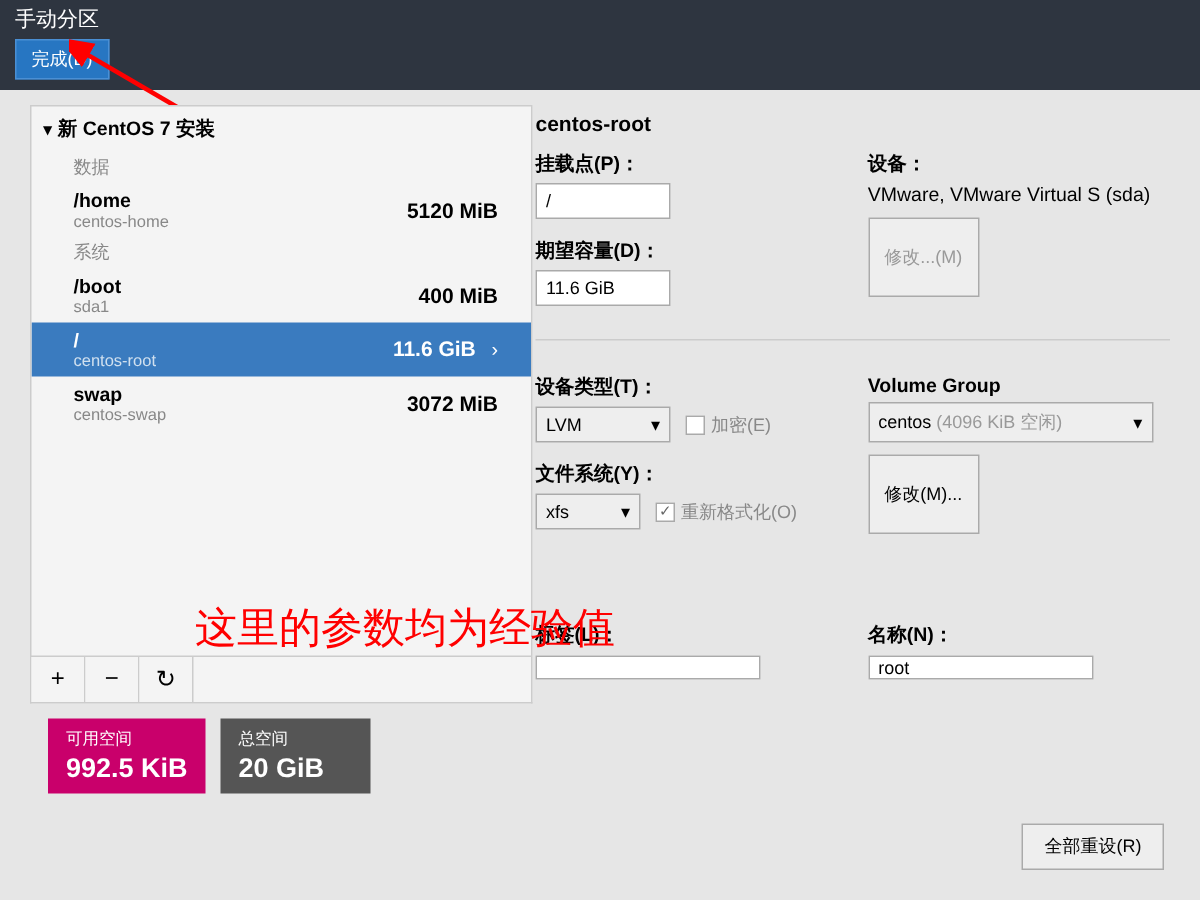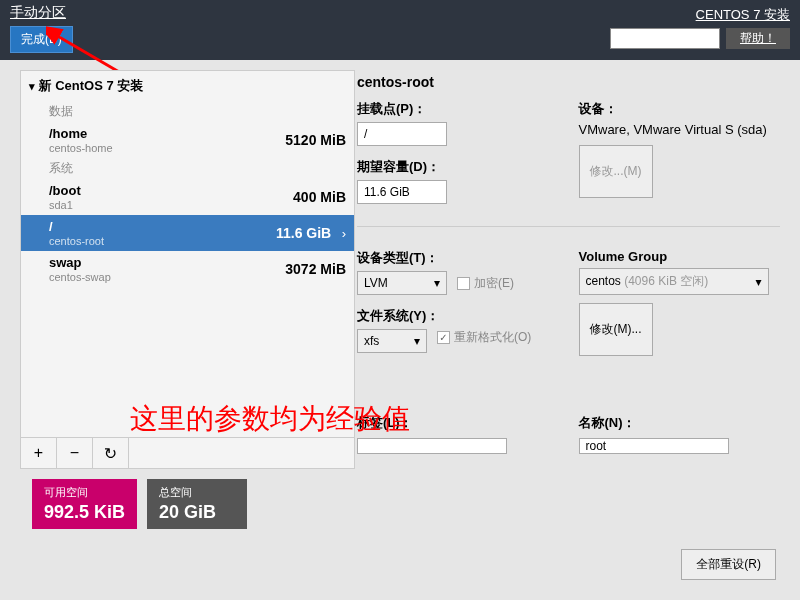--- a/index.html
+++ b/index.html
@@ -1,33 +1,33 @@
 <!DOCTYPE html>
 <html><head>
 <meta charset="utf-8">
 <style>
 * { box-sizing: border-box; margin: 0; padding: 0; font-family: "Microsoft YaHei", sans-serif; }
 body { width: 800px; height: 600px; background: #e6e6e6; position: relative; overflow: hidden; }
-.header { background: #2e3540; color: white; height: 60px; display: flex; justify-content: space-between; padding: 0 10px; text-decoration: underline; }
+.header { background: #2e3540; color: white; height: 60px; display: flex; justify-content: space-between; padding: 0 10px; }
 .header-left { padding-top: 4px; }
 .header-title { font-size: 14px; margin-bottom: 4px; }
 .done-btn { background: #2776c2; border: 1px solid #4a8fd4; color: white; padding: 4px 10px; font-size: 12px; cursor: pointer; }
 .header-right { text-align: right; padding-top: 6px; }
 .install-title { font-size: 13px; margin-bottom: 4px; }
 .header-row { display: flex; gap: 6px; justify-content: flex-end; }
 .lang-select { background: white; border: 1px solid #888; padding: 2px 6px; font-size: 12px; width: 110px; display: flex; align-items: center; gap: 4px; }
 .kb-icon { font-family: monospace; font-size: 11px; }
 .help-btn { background: #555; color: white; border: none; padding: 2px 14px; font-size: 12px; cursor: pointer; }
 .main { display: flex; padding: 10px 20px; gap: 2px; height: 500px; }
 .left-panel { width: 335px; }
 .partition-list { background: #f4f4f4; border: 1px solid #ccc; height: 368px; position: relative; overflow: hidden; }
 .tree-header { font-weight: bold; font-size: 13px; padding: 6px 8px; }
 .tree-header::before { content: "▾"; margin-right: 4px; font-size: 11px; }
 .section-label { color: #888; font-size: 12px; padding: 2px 0 2px 28px; }
-.part-row { display: flex; justify-content: space-between; align-items: center; padding: 4px 8px 4px 28px; }
+.part-row { display: flex; justify-content: space-between; align-items: center; padding: 4px 22px 4px 28px; }
 .part-row.selected { background: #3a7bbf; color: white; }
 .part-name { font-weight: bold; font-size: 13px; }
 .part-sub { font-size: 11px; color: #888; margin-top: 1px; }
 .part-row.selected .part-sub { color: #d0e0ef; }
 .part-size { font-weight: bold; font-size: 14px; }
 .chevron { margin-left: 6px; font-size: 13px; }
 .toolbar { display: flex; border: 1px solid #ccc; border-top: none; background: #f4f4f4; }
 .tool-btn { width: 36px; height: 30px; border: none; border-right: 1px solid #ccc; background: #f4f4f4; font-size: 16px; cursor: pointer; }
 .space-row { display: flex; gap: 10px; margin-top: 10px; padding-left: 12px; }
 .space-box { color: white; padding: 6px 12px; font-size: 11px; min-width: 100px; }
@@ -55,30 +55,20 @@
 .dim { color: #999; }
 </style>
 </head>
 <body>
 
 <div class="header">
   <div class="header-left">
     <div class="header-title">手动分区</div>
     <button class="done-btn">完成(D)</button>
   </div>
-  <div class="header-right">
-    <div class="install-title">CENTOS 7 安装</div>
-    <div class="header-row">
-      <div class="lang-select">
-        <span class="kb-icon">⌨</span>
-        <span>cn</span>
-      </div>
-      <button class="help-btn">帮助！</button>
-    </div>
-  </div>
 </div>
 
 <svg class="arrow" style="left:46px; top:26px;" width="90" height="60">
   <defs>
       <marker id="ah" markerWidth="10" markerHeight="10" refX="2" refY="3" orient="auto">
         <path d="M0,0 L0,6 L8,3 z" fill="red"></path>
       </marker>
     </defs>
   <line x1="80" y1="50" x2="8" y2="8" stroke="red" stroke-width="3" marker-end="url(#ah)"></line>
 </svg>
@@ -166,21 +156,21 @@
           <div class="form-select">
             <span>LVM</span>
             <span>▾</span>
           </div>
           <label class="checkbox-row">
             <span class="checkbox"></span>
             <span>加密(E)</span>
           </label>
         </div>
         <div class="form-label" style="margin-top:12px">文件系统(Y)：</div>
-        <div style="display:flex; gap:10px; align-items:flex-start;">
+        <div style="display:flex; gap:10px; align-items:center;">
           <div class="form-select" style="width:70px">
             <span>xfs</span>
             <span>▾</span>
           </div>
           <label class="checkbox-row">
             <span class="checkbox checked"></span>
             <span>重新格式化(O)</span>
           </label>
         </div>
       </div>

